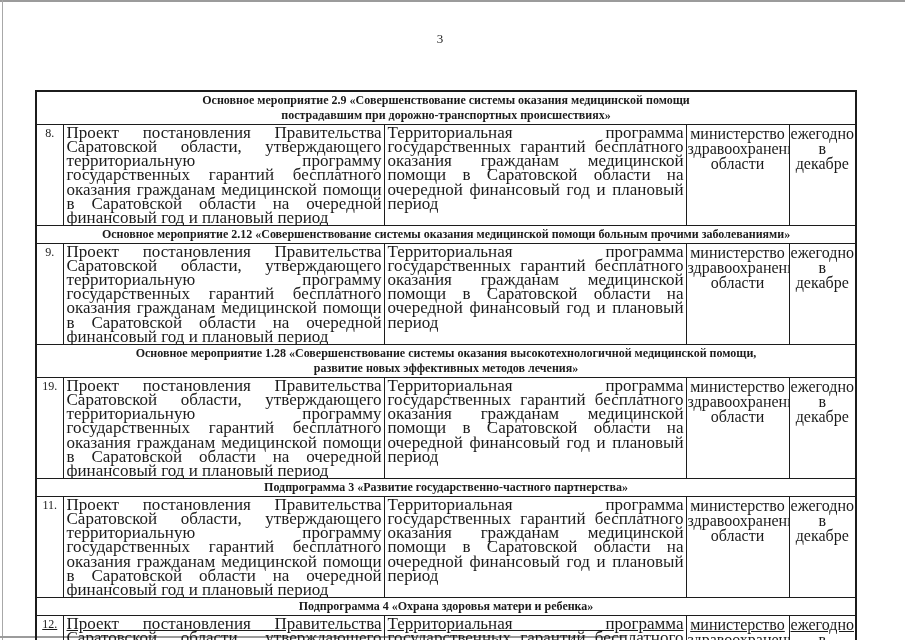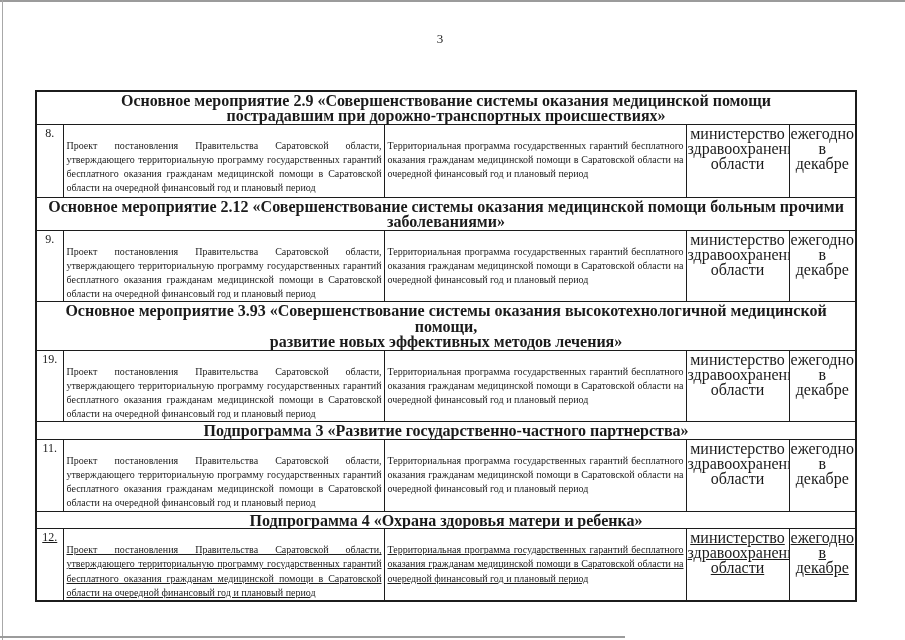--- a/index.html
+++ b/index.html
@@ -26,29 +26,29 @@
     border-collapse: collapse; table-layout: fixed;
     border: 2px solid #1c1c1c;
   }
   table.sched td {
     border: 1px solid #1c1c1c;
     vertical-align: top;
     overflow: hidden;
   }
   .c-head {
     text-align: center; font-weight: bold;
-    font-size: 16px; line-height: 15.4px;
+    font-size: 12px; line-height: 15.4px;
     white-space: pre-line; padding: 1px 2px 0 2px;
   }
   .c-num {
     text-align: center; font-size: 12px; line-height: 14px; padding-top: 1px;
   }
   .c-text {
-    text-align: justify; font-size: 10px; line-height: 14.2px;
-    padding: 14px 2px 0 3px;
+    text-align: justify; font-size: 17px; line-height: 14.2px;
+    padding: 1px 2px 0 3px;
   }
   .c-exec, .c-dead {
     text-align: center; font-size: 16px; line-height: 15px; padding-top: 1px;
   }
   tr.hh33 { height: 33px; }
   tr.hh27 { height: 27px; }
   tr.hh17 { height: 17px; }
   tr.hh16 { height: 16px; }
   tr.rh73 { height: 73px; }
   tr.rh70 { height: 70px; }
@@ -89,21 +89,21 @@
       <td colspan="5" class="c-head">Основное мероприятие 2.12 «Совершенствование системы оказания медицинской помощи больным прочими заболеваниями»</td>
     </tr>
     <tr class="rh70">
       <td class="c-num">9.</td>
       <td class="c-text">Проект постановления Правительства Саратовской области, утверждающего территориальную программу государственных гарантий бесплатного оказания гражданам медицинской помощи в Саратовской области на очередной финансовый год и плановый период</td>
       <td class="c-text">Территориальная программа государственных гарантий бесплатного оказания гражданам медицинской помощи в Саратовской области на очередной финансовый год и плановый период</td>
       <td class="c-exec">министерство здравоохранения области</td>
       <td class="c-dead">ежегодно в декабре</td>
     </tr>
     <tr class="hh27">
-      <td colspan="5" class="c-head">Основное мероприятие 3.93 «Совершенствование системы оказания высокотехнологичной медицинской помощи,
+      <td colspan="5" class="c-head">Основное мероприятие 1.28 «Совершенствование системы оказания высокотехнологичной медицинской помощи,
 развитие новых эффективных методов лечения»</td>
     </tr>
     <tr class="rh68">
       <td class="c-num">19.</td>
       <td class="c-text">Проект постановления Правительства Саратовской области, утверждающего территориальную программу государственных гарантий бесплатного оказания гражданам медицинской помощи в Саратовской области на очередной финансовый год и плановый период</td>
       <td class="c-text">Территориальная программа государственных гарантий бесплатного оказания гражданам медицинской помощи в Саратовской области на очередной финансовый год и плановый период</td>
       <td class="c-exec">министерство здравоохранения области</td>
       <td class="c-dead">ежегодно в декабре</td>
     </tr>
     <tr class="hh17">

